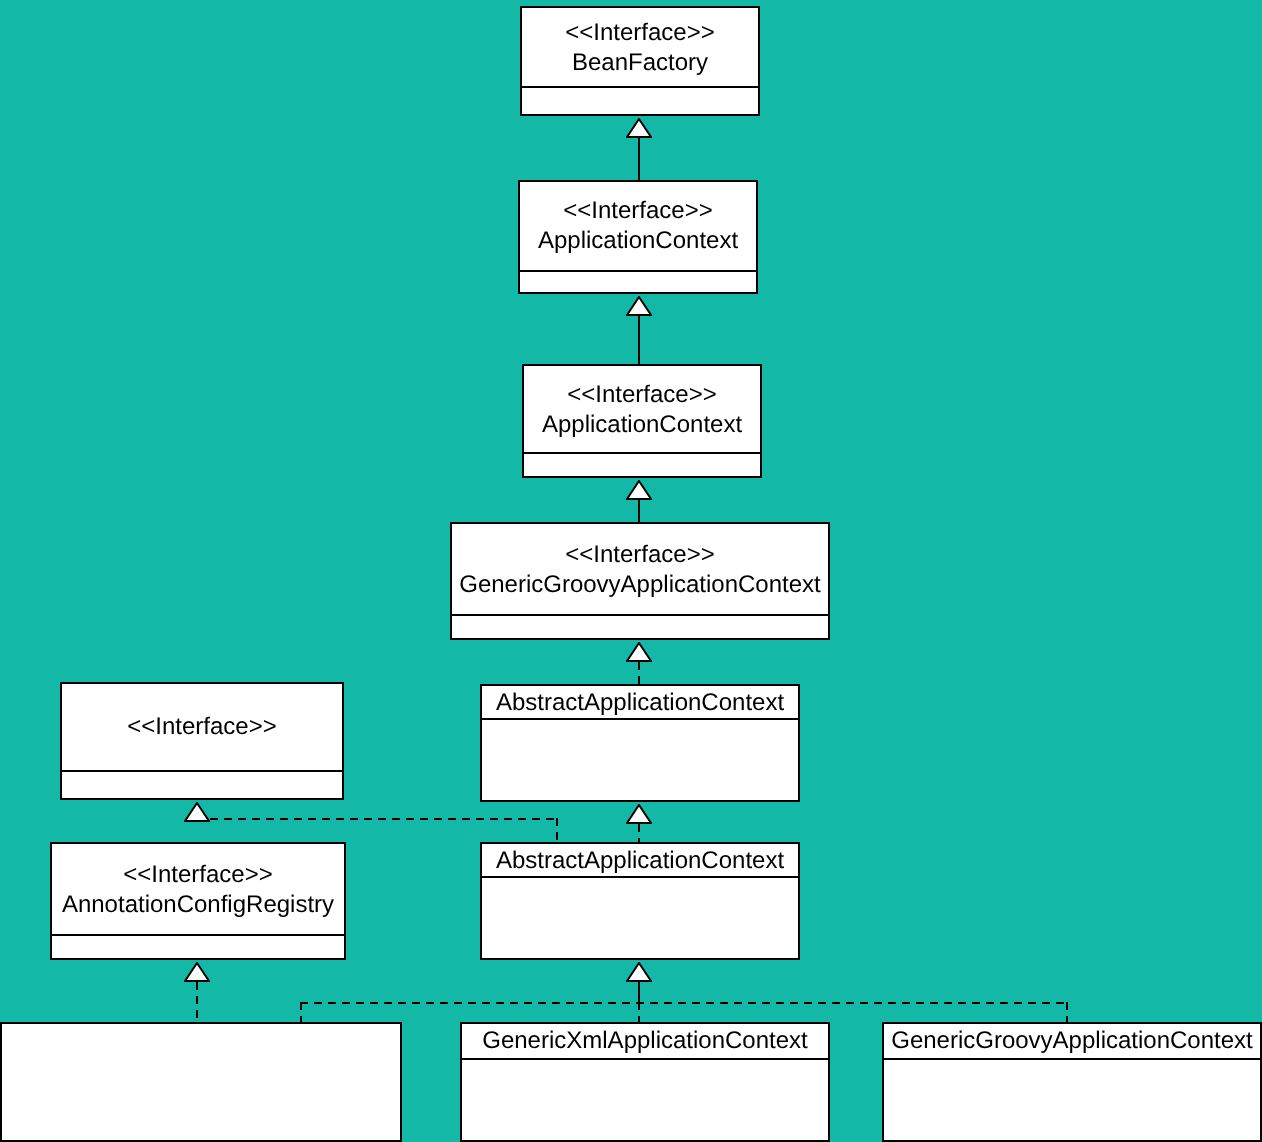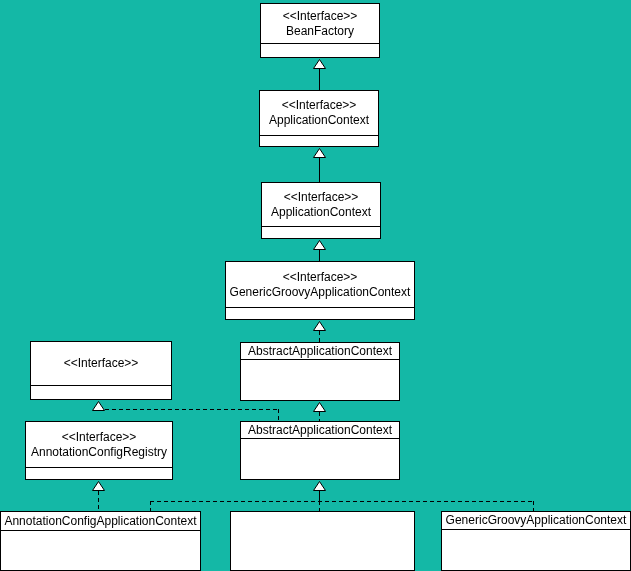--- a/index.html
+++ b/index.html
@@ -116,27 +116,27 @@
 
   <div class="uml-box" style="left:25px; top:421px; width:148px; height:59px;">
     <div class="uml-title" style="height:46px;">
       <span>&lt;&lt;Interface&gt;&gt;</span>
       <span>AnnotationConfigRegistry</span>
     </div>
     <div class="uml-body"></div>
   </div>
 
   <div class="uml-box" style="left:0px; top:511px; width:201px; height:60px;">
-    <div class="uml-title" style="height:19px;">
-      <span>AnnotationConfigApplicationContext</span>
-    </div>
     <div class="uml-body"></div>
   </div>
 
   <div class="uml-box" style="left:230px; top:511px; width:185px; height:60px;">
+    <div class="uml-title" style="height:18px;">
+      <span>GenericXmlApplicationContext</span>
+    </div>
     <div class="uml-body"></div>
   </div>
 
   <div class="uml-box" style="left:441px; top:511px; width:190px; height:60px;">
     <div class="uml-title" style="height:18px;">
       <span>GenericGroovyApplicationContext</span>
     </div>
     <div class="uml-body"></div>
   </div>
 

